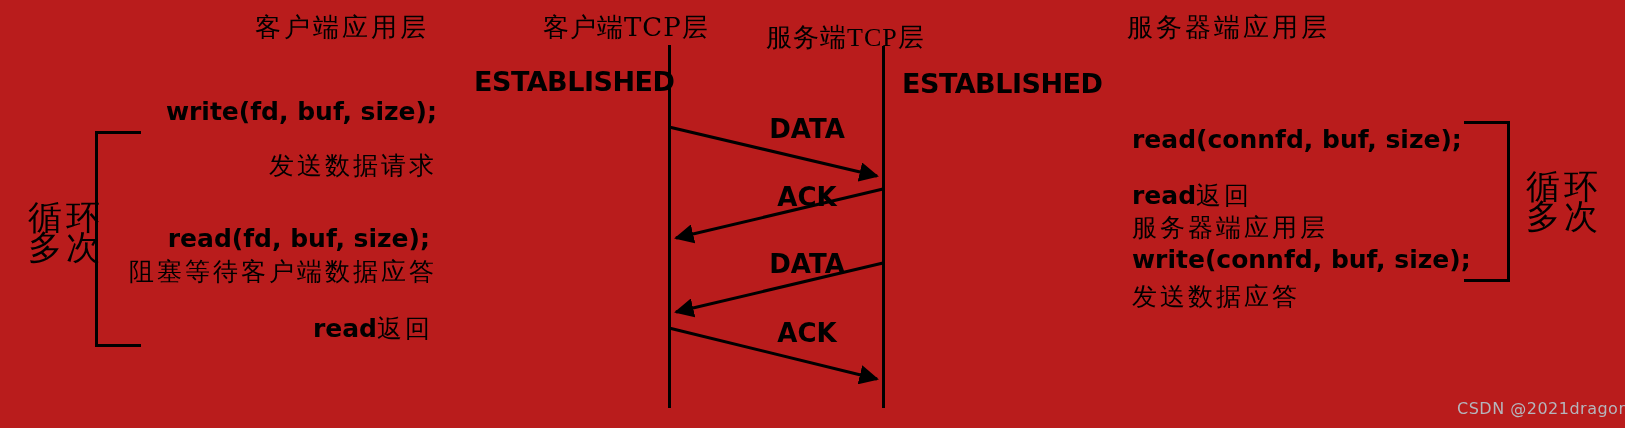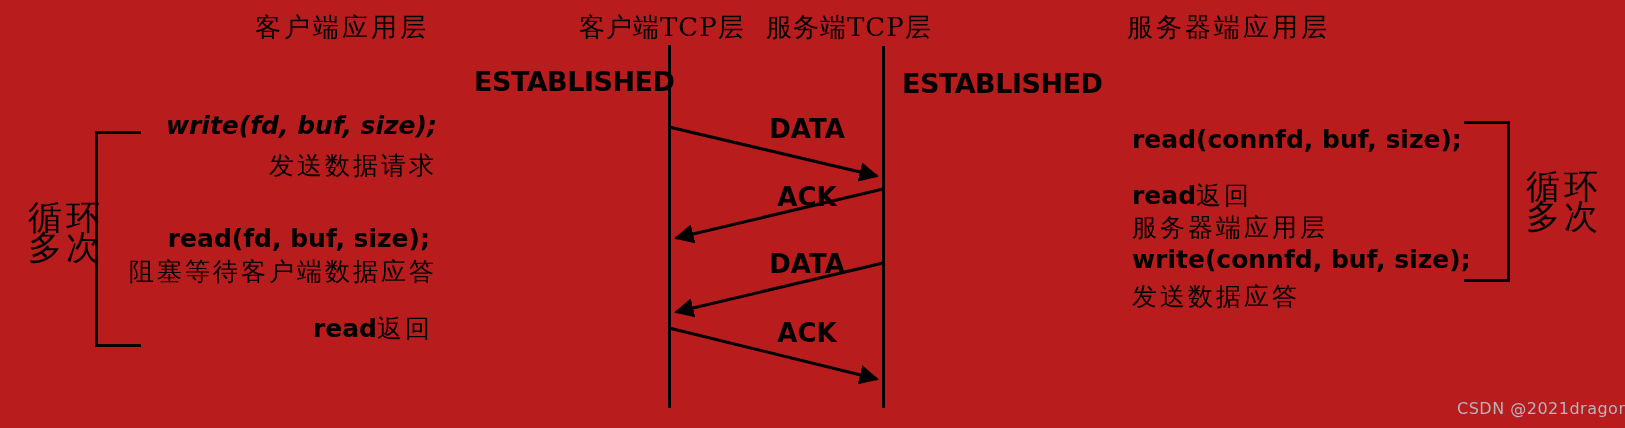--- a/index.html
+++ b/index.html
@@ -60,39 +60,39 @@
     </defs>
     <line class="lane" x1="669.5" y1="45" x2="669.5" y2="408"></line>
     <line class="lane" x1="883.5" y1="46" x2="883.5" y2="408"></line>
     <line class="arrow" x1="669" y1="127" x2="877" y2="176" marker-end="url(#ah)"></line>
     <line class="arrow" x1="883" y1="189" x2="676" y2="238" marker-end="url(#ah)"></line>
     <line class="arrow" x1="883" y1="263" x2="676" y2="312" marker-end="url(#ah)"></line>
     <line class="arrow" x1="669" y1="328" x2="877" y2="379" marker-end="url(#ah)"></line>
   </svg>
 
   <div class="abs zh" style="left:255px;top:10px;">客户端应用层</div>
-  <div class="abs zh" style="left:579px;top:10px;letter-spacing:1px;">客户端TCP层</div>
-  <div class="abs zh" style="left:766px;top:10px;letter-spacing:1px;">服务端TCP层</div>
+  <div class="abs zh" style="left:543px;top:10px;letter-spacing:1px;">客户端TCP层</div>
+  <div class="abs zh" style="left:766px;top:20px;letter-spacing:1px;font-family:Liberation Serif, serif;">服务端TCP层</div>
   <div class="abs zh" style="left:1127px;top:10px;">服务器端应用层</div>
 
   <div class="abs state" style="left:474px;top:66px;">ESTABLISHED</div>
   <div class="abs state" style="left:902px;top:68px;">ESTABLISHED</div>
 
   <div class="abs msg-label" style="left:737px;top:114px;width:84px;">DATA</div>
   <div class="abs msg-label" style="left:737px;top:182px;width:84px;">ACK</div>
   <div class="abs msg-label" style="left:737px;top:249px;width:84px;">DATA</div>
   <div class="abs msg-label" style="left:737px;top:318px;width:84px;">ACK</div>
 
   <div class="abs bracket-left" style="left:95px;top:131px;width:43px;height:210px;"></div>
   <div class="abs loop" style="left:28px;top:202px;">
     <div>循环</div>
     <div>多次</div>
   </div>
 
-  <div class="abs code right-align" style="right:1188px;top:111px;font-style:italic;">write(fd, buf, size);</div>
+  <div class="abs code right-align" style="right:1188px;top:97px;">write(fd, buf, size);</div>
   <div class="abs zh-body right-align" style="right:1188px;top:149px;">发送数据请求</div>
   <div class="abs code right-align" style="right:1195px;top:224px;">read(fd, buf, size);</div>
   <div class="abs zh-body right-align" style="right:1188px;top:255px;">阻塞等待客户端数据应答</div>
   <div class="abs right-align" style="right:1192px;top:312px;">
     <span class="code">read</span><span class="zh-body">返回</span>
   </div>
 
   <div class="abs code" style="left:1132px;top:125px;">read(connfd, buf, size);</div>
   <div class="abs" style="left:1132px;top:179px;">
     <span class="code">read</span><span class="zh-body">返回</span>

